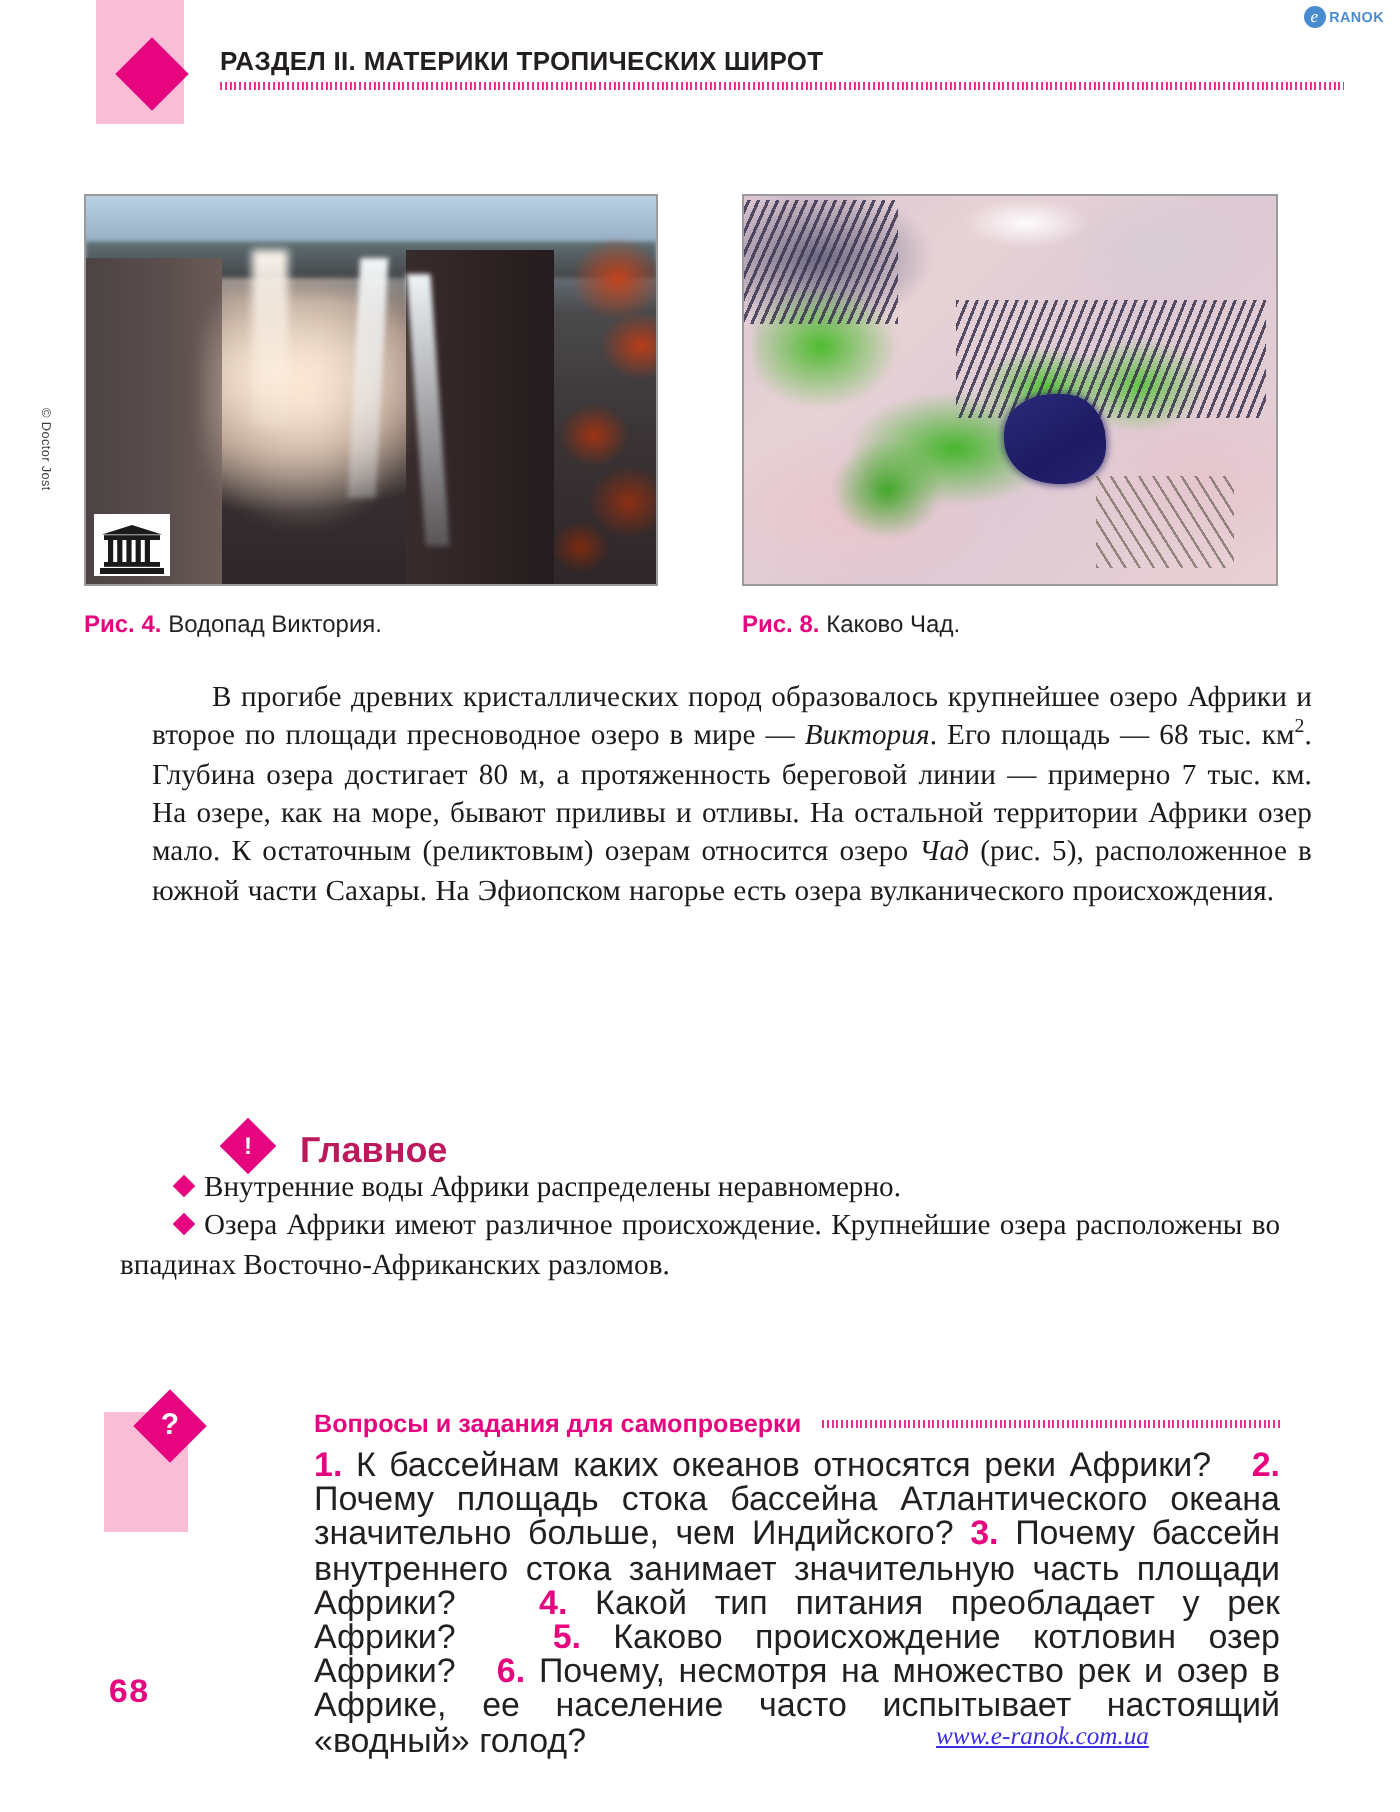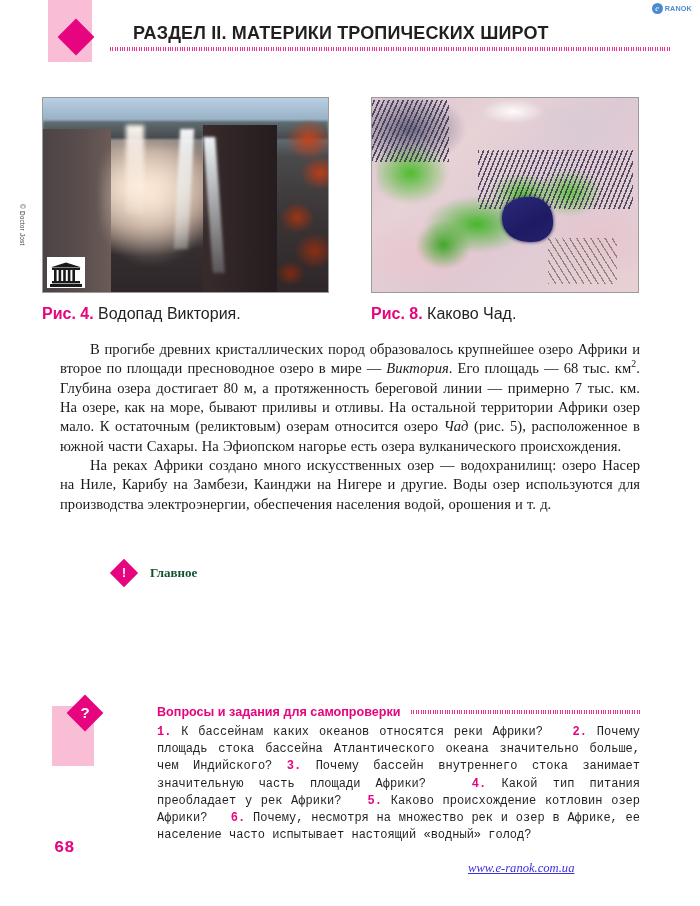--- a/index.html
+++ b/index.html
@@ -30,25 +30,24 @@
 
   
   .running-head {
     position: absolute;
     left: 110px; top: 23px;
     width: 562px;
   }
   .running-head-title {
     font-family: "Liberation Sans", sans-serif;
     font-weight: bold;
-    font-size: 18px;
+    font-size: 13px;
     letter-spacing: .15px;
     color: #231f20;
     white-space: nowrap;
-    margin-left: 23px;
   }
   .dotted-rule {
     margin-top: 3px;
     height: 4px;
     background-image: repeating-linear-gradient(
       to right,
       #ef2f8e 0px, #ef2f8e 1px,
       rgba(255,255,255,0) 1px, rgba(255,255,255,0) 2.4px);
   }
 
@@ -190,32 +189,32 @@
   }
   .chad-cloud {
     position:absolute; left:36%; top:-2%; width:34%; height:18%;
     background: radial-gradient(ellipse 50% 50% at 50% 50%, rgba(255,255,255,.92), rgba(255,255,255,0) 70%);
   }
 
   
   .caption {
     position: absolute;
     font-family: "Liberation Sans", sans-serif;
-    font-size: 16px;
+    font-size: 12px;
     color: #231f20;
     white-space: nowrap;
   }
   .caption b { color: #e6057f; font-weight: bold; }
   .caption-left  { left: 42px;  top: 305px; }
   .caption-right { left: 371px; top: 305px; }
 
   
   .body-col {
     position: absolute;
-    left: 60px; top: 340px;
+    left: 76px; top: 340px;
     width: 580px;
   }
   p.body {
     margin: 0;
     font-size: 14.6px;
     line-height: 19.35px;
     text-align: justify;
     text-indent: 30px;
     color: #1a1a1a;
     letter-spacing: .05px;
@@ -239,24 +238,24 @@
     transform: rotate(-45deg);
     color:#fff;
     font-family:"Liberation Sans", sans-serif;
     font-weight:bold;
     font-size:12px;
     line-height:20px;
     text-align:center;
   }
   .glavnoe-title {
     position: absolute; left: 90px; top: 2px;
-    font-family: Liberation Serif, serif;
+    font-family: Liberation Sans, sans-serif;
     font-weight: bold;
-    font-size: 13px;
-    color: #14532d;
+    font-size: 18px;
+    color: #be185d;
   }
   .bullet-para {
     position: relative;
     margin: 0;
     padding-left: 0;
     font-size: 14.6px;
     line-height: 19.35px;
     text-align: justify;
     text-indent: 28px;
     color: #1a1a1a;
@@ -307,22 +306,22 @@
     flex: 1;
     height: 4px;
     background-image: repeating-linear-gradient(
       to right,
       #ef2f8e 0px, #ef2f8e 1px,
       rgba(255,255,255,0) 1px, rgba(255,255,255,0) 2.4px);
   }
   .q-text {
     position: absolute; left: 157px; top: 24px;
     width: 483px;
-    font-family: Liberation Mono, monospace;
-    font-size: 12px;
+    font-family: Liberation Sans, sans-serif;
+    font-size: 17px;
     line-height: 17.2px;
     color: #231f20;
     text-align: justify;
   }
   .q-text b { color: #e6057f; font-weight: bold; }
 
   
   .page-number {
     position: absolute;
     left: 54px; top: 838px;
@@ -428,30 +427,31 @@
   <b>Рис. 4.</b>
   <span>Водопад Виктория.</span>
 </div>
 <div class="caption caption-right">
   <b>Рис. 8.</b>
   <span>Каково Чад.</span>
 </div>
 
 <div class="body-col">
   <p class="body"><span>В прогибе древних кристаллических пород образовалось крупнейшее озеро Африки и второе по площади пресноводное озеро в мире — </span><i>Виктория</i><span>. Его площадь — 68 тыс. км</span><sup>2</sup><span>. Глубина озера достигает 80 м, а протяженность береговой линии — примерно 7 тыс. км. На озере, как на море, бывают приливы и отливы. На остальной территории Африки озер мало. К остаточным (реликтовым) озерам относится озеро </span><i>Чад</i><span> (рис. 5), расположенное в южной части Сахары. На Эфиопском нагорье есть озера вулканического происхождения.</span></p>
-  <p class="body">На реках Африки создано много искусственных озер — водохранилищ: озеро Насер на Ниле, Карибу на Замбези, Каинджи на Нигере и другие. Воды озер используются для производства электроэнергии, обеспечения населения водой, орошения и т. д.</p>
 </div>
 
 <div class="glavnoe-wrap">
   <div class="glavnoe-head">
     <div class="diamond-badge">
       <span>!</span>
     </div>
     <div class="glavnoe-title">Главное</div>
   </div>
+  <p class="bullet-para"><span class="bullet-mark"></span><span>Внутренние воды Африки распределены неравномерно.</span></p>
+  <p class="bullet-para"><span class="bullet-mark"></span><span>Озера Африки имеют различное происхождение. Крупнейшие озера расположены во впадинах Восточно-Африканских разломов.</span></p>
 </div>
 
 <div class="q-block">
   <div class="q-tab"></div>
   <div class="q-diamond">
     <span>?</span>
   </div>
   <div class="q-head">
     <div class="q-head-title">Вопросы и задания для самопроверки</div>
     <div class="q-head-rule"></div>

